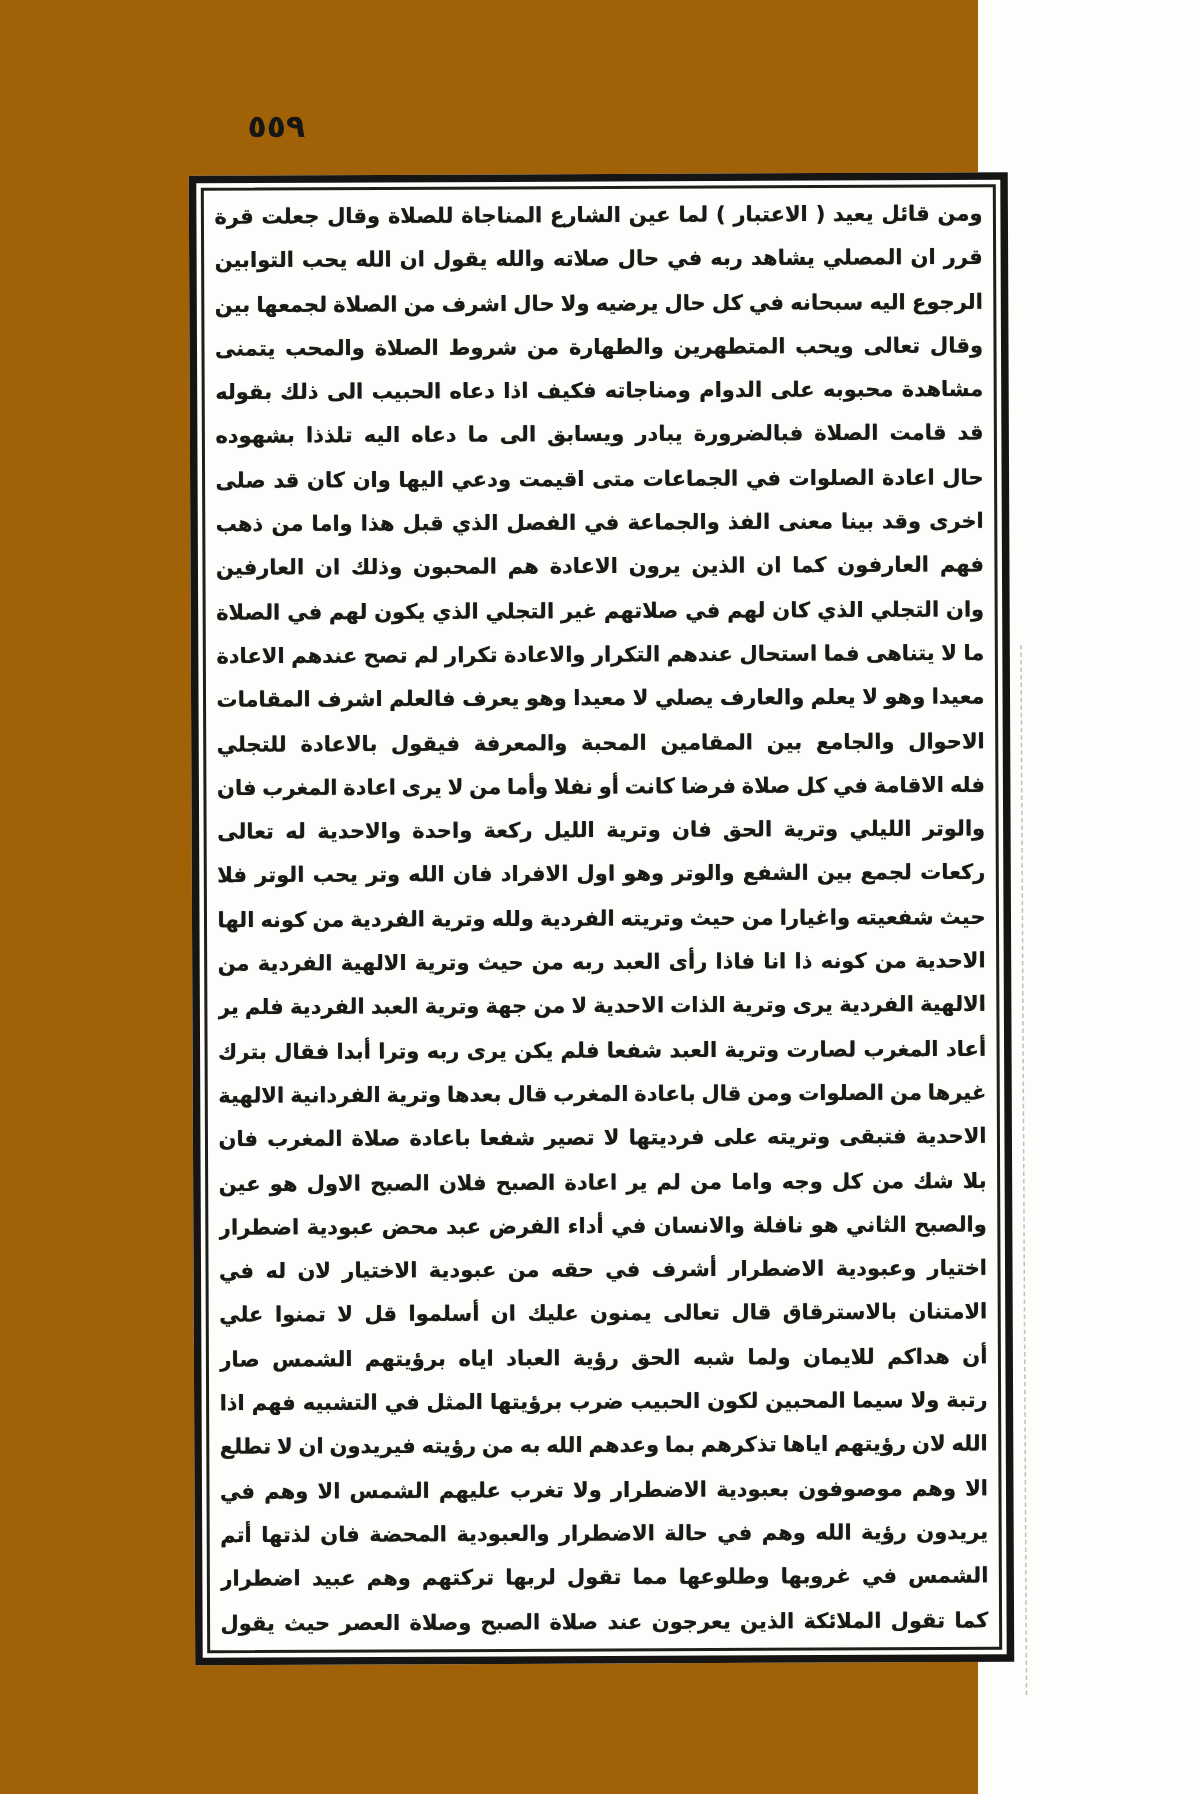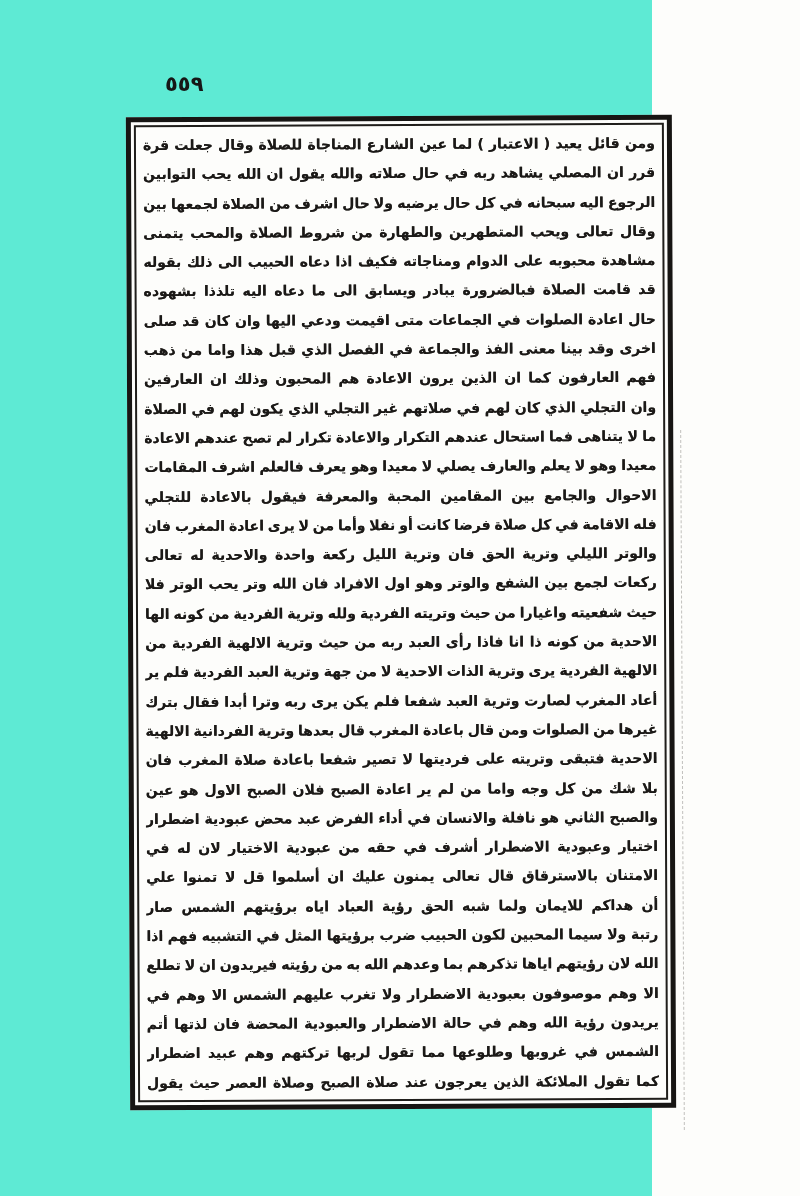--- a/index.html
+++ b/index.html
@@ -8,21 +8,21 @@
     width: 800px;
     height: 1196px;
     background: #fdfdfb;
     font-family: "DejaVu Sans", sans-serif;
     overflow: hidden;
   }
   .sheet {
     position: relative;
     width: 652px;
     height: 1196px;
-    background: #5eead4;
+    background: #a16207;
   }
   .folio {
     position: absolute;
     top: 72px;
     left: 165px;
     font-size: 21px;
     font-weight: bold;
     color: #161616;
     letter-spacing: 1px;
   }

